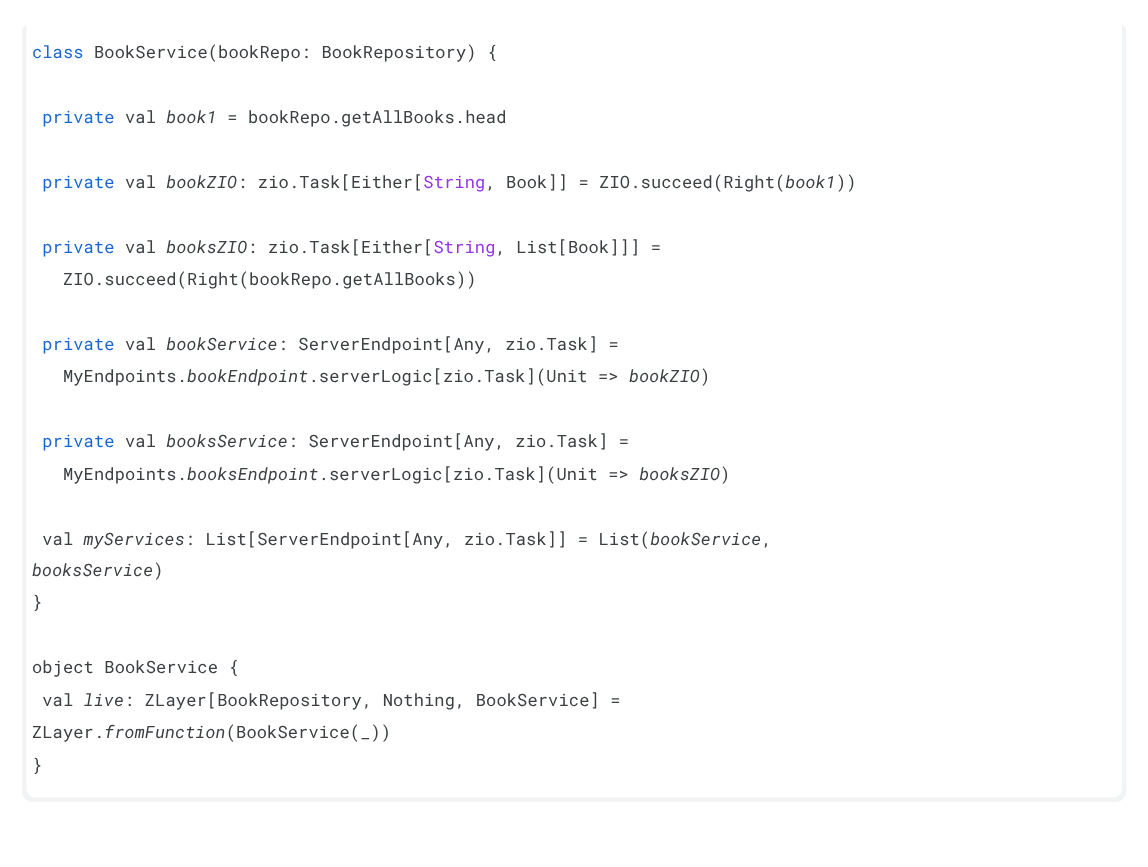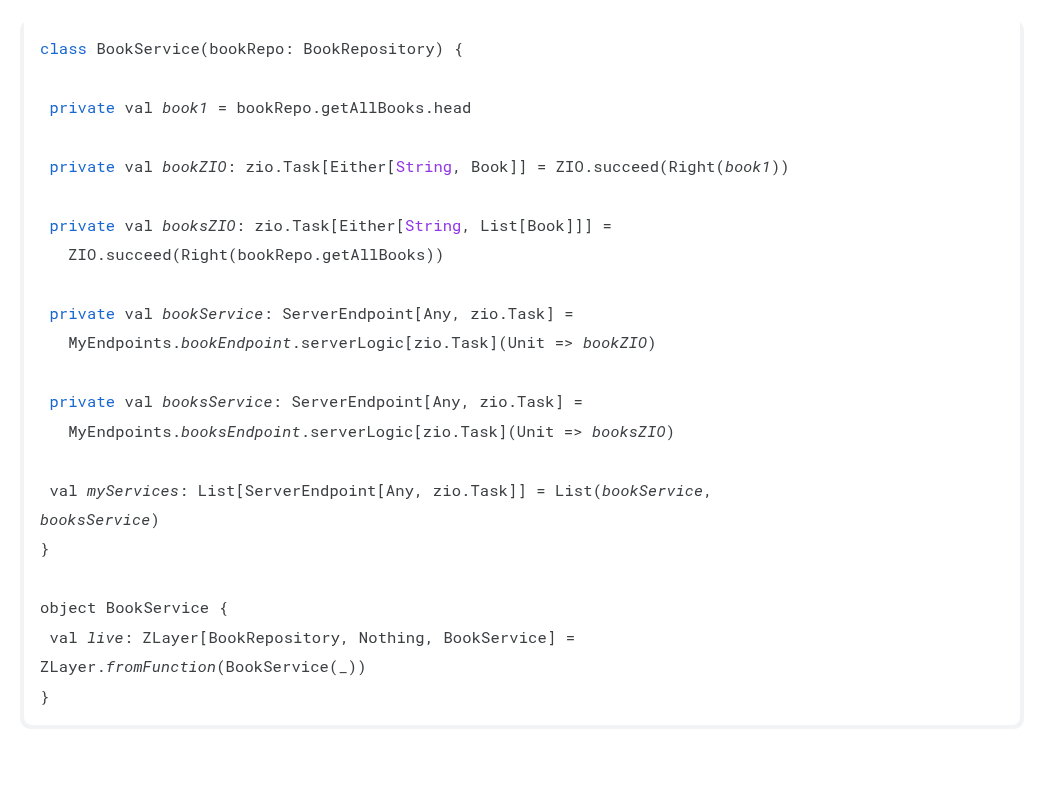--- a/index.html
+++ b/index.html
@@ -19,21 +19,21 @@
   .code-header {
     padding: 14px 22px 8px 22px;
     color: #5f6368;
     font-size: 14px;
     font-family: -apple-system, BlinkMacSystemFont, "Segoe UI", Roboto, sans-serif;
   }
   .code-body {
     background: #ffffff;
     margin: 0 4px 4px 4px;
     border-radius: 0 0 8px 8px;
-    padding: 14px 18px 14px 16px;
+    padding: 14px 18px 14px 5px;
     font-family: "Roboto Mono", ui-monospace, SFMono-Regular, Menlo, Consolas, monospace;
     font-size: 15.5px;
     line-height: 1.9;
     color: #3c4043;
     white-space: pre;
     overflow-x: auto;
     letter-spacing: 0.1px;
   }
   .kw { color: #1967d2; }
   .type { color: #9334e6; }

